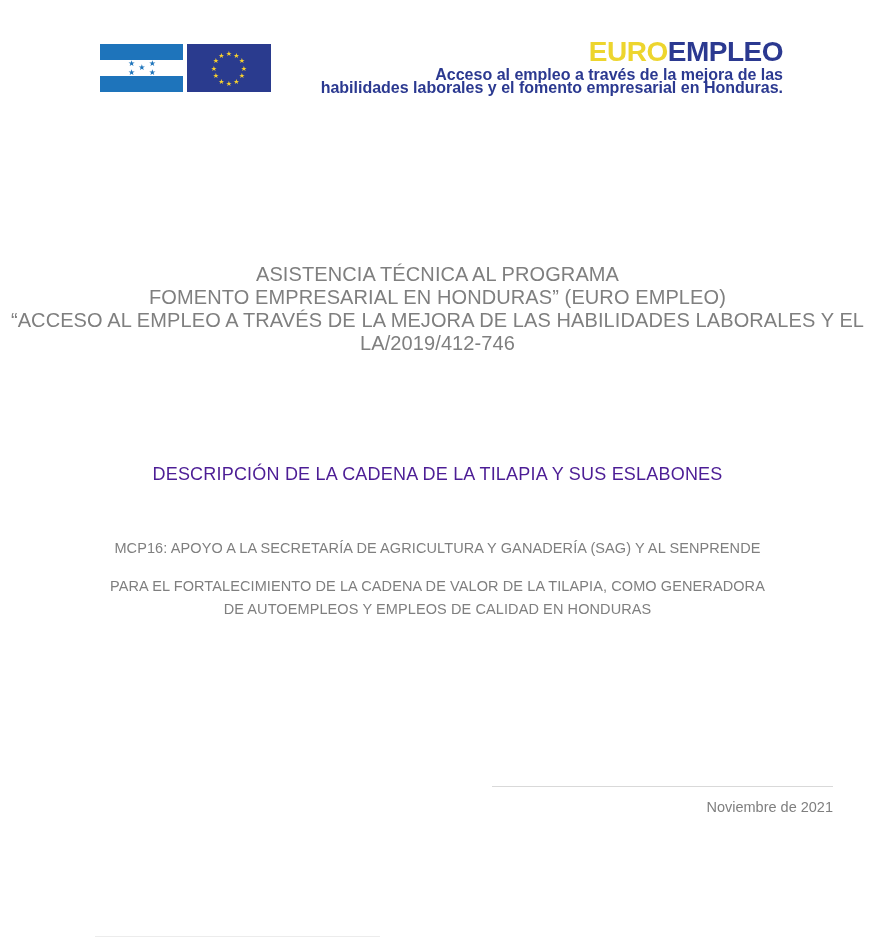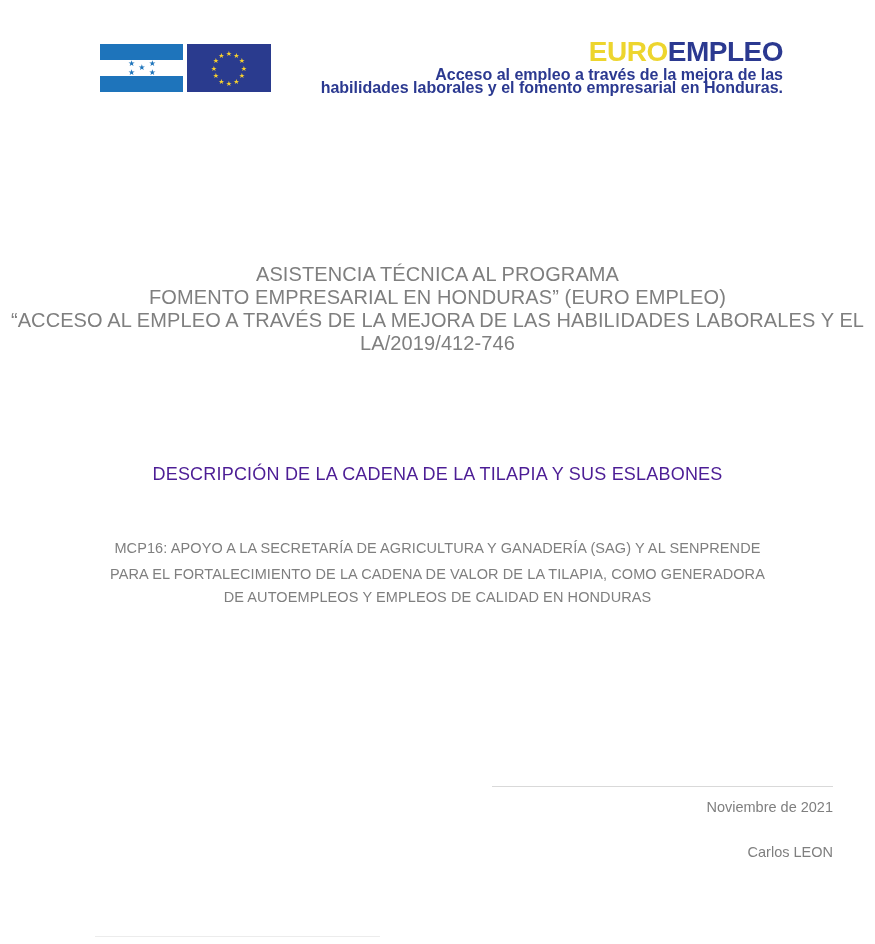--- a/index.html
+++ b/index.html
@@ -112,21 +112,21 @@
     position: absolute;
     top: 537px;
     left: 0;
     right: 0;
     text-align: center;
     color: #7F7F7F;
     font-size: 14.5px;
     line-height: 23.5px;
     letter-spacing: 0.1px;
   }
-  .subtitle .first-line { margin-bottom: 2px; }
+  .subtitle .first-line { margin-bottom: 14px; }
 
   
   .signoff {
     position: absolute;
     left: 492px;
     top: 786px;
     width: 341px;
     text-align: right;
     color: #7F7F7F;
     font-size: 14.5px;
@@ -206,18 +206,17 @@
 
   <div class="subtitle">
     <div class="first-line">MCP16: APOYO A LA SECRETARÍA DE AGRICULTURA Y GANADERÍA (SAG) Y AL SENPRENDE</div>
     <div>PARA EL FORTALECIMIENTO DE LA CADENA DE VALOR DE LA TILAPIA, COMO GENERADORA</div>
     <div>DE AUTOEMPLEOS Y EMPLEOS DE CALIDAD EN HONDURAS</div>
   </div>
 
   <div class="signoff">
     <hr class="signoff-rule">
     <p class="signoff-date">Noviembre de 2021</p>
-    <p class="signoff-author">Carlos LEON</p>
   </div>
 
   <hr class="footer-rule">
 
 </div>
 
 </body></html>

